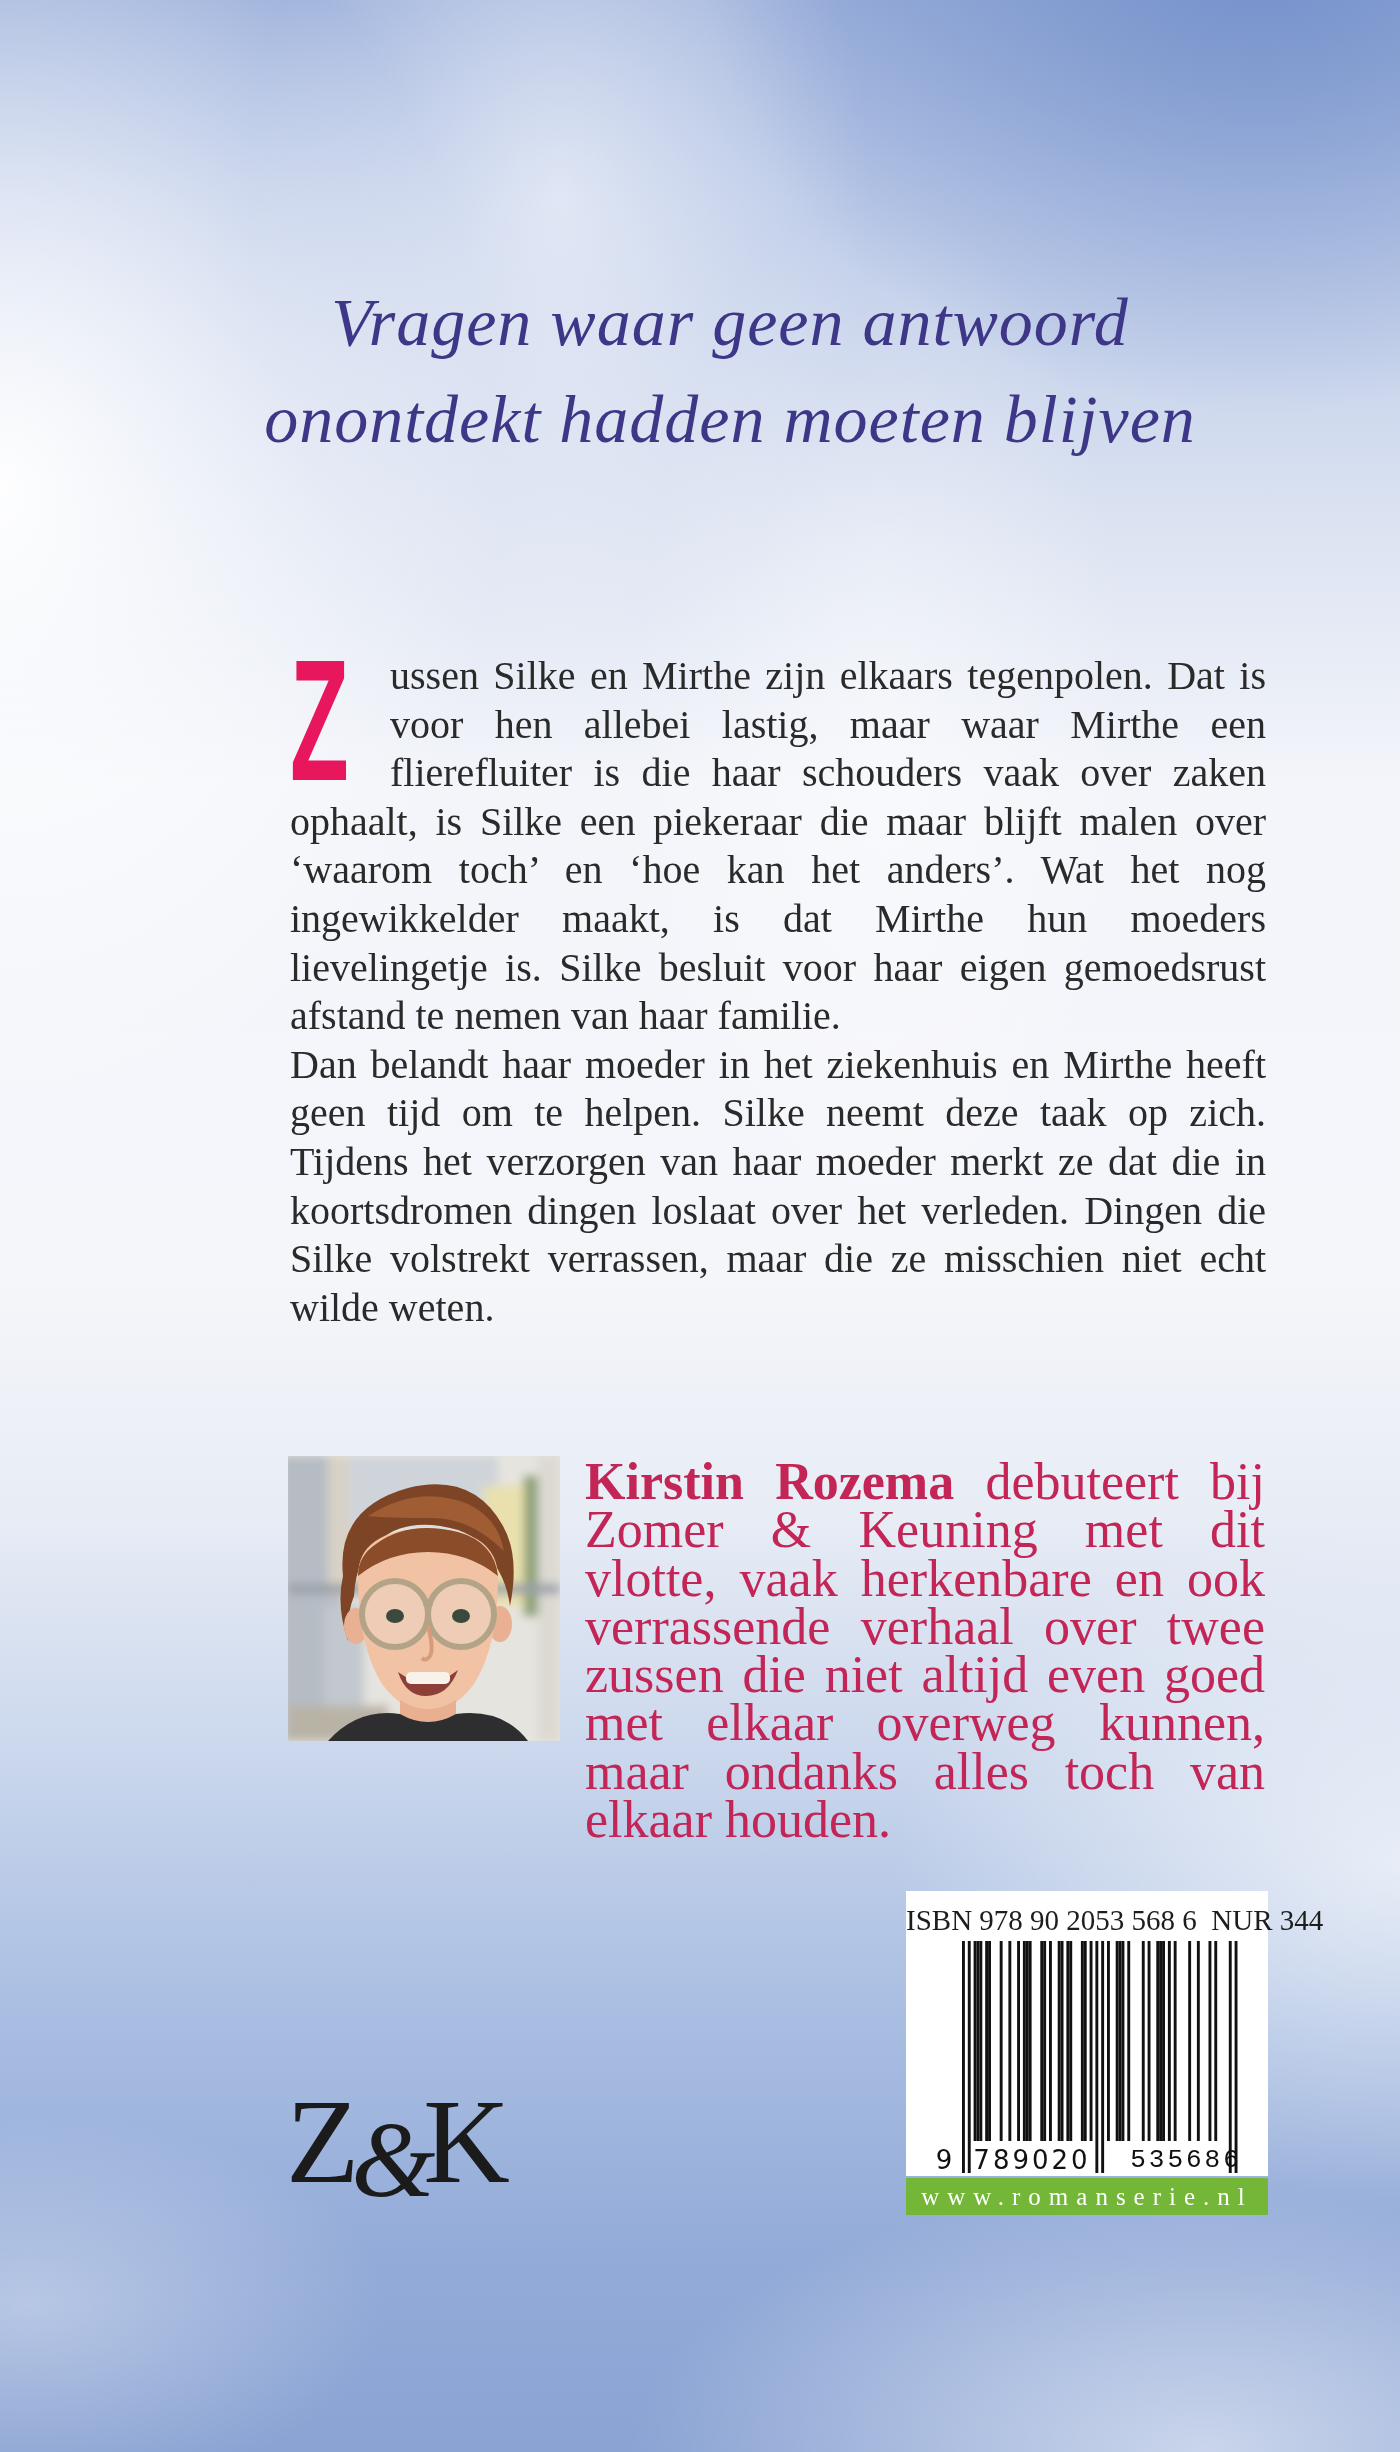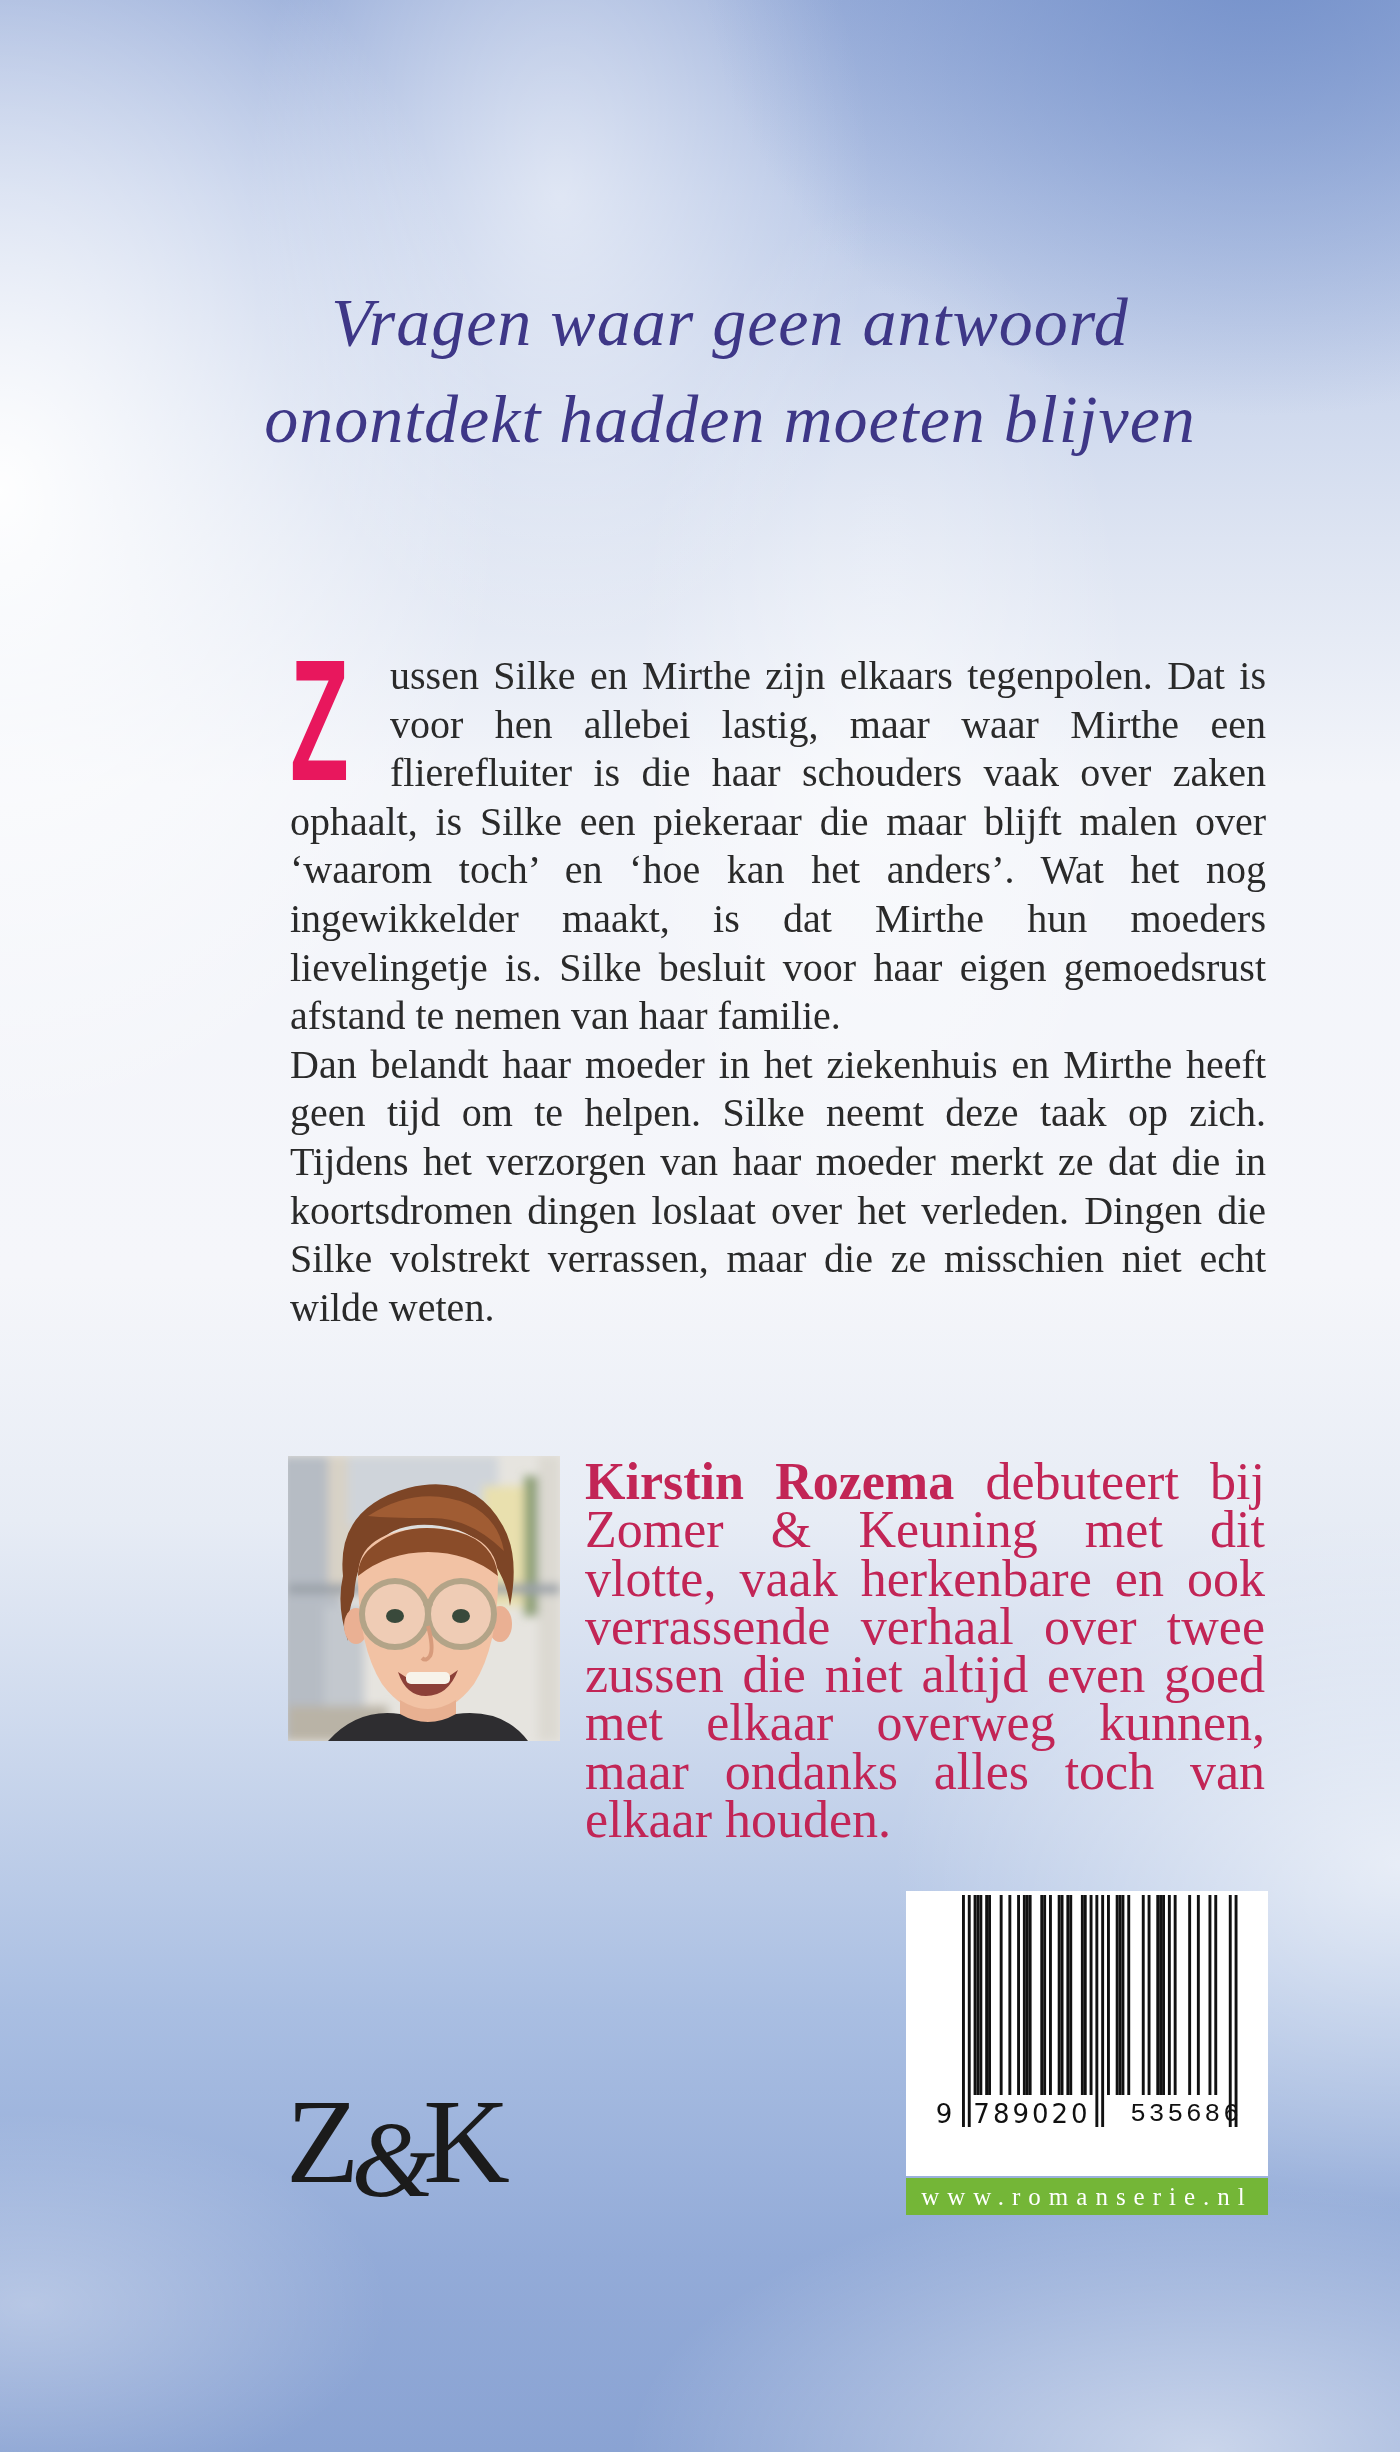--- a/index.html
+++ b/index.html
@@ -136,20 +136,21 @@
         <path d="M112 244 L112 268 Q140 282 168 268 L168 244 Q140 262 112 244 Z" fill="#e8b091"></path>
         <path d="M40 285 Q70 252 112 258 Q140 274 168 258 Q215 252 240 285 Z" fill="#2e2d30"></path>
       </svg>
     </div>
     <div class="author-bio" style="color:#c22556;">
       <span class="bold">Kirstin Rozema</span><span> debuteert bij Zomer &amp; Keuning met dit vlotte, vaak herkenbare en ook verrassende verhaal over twee zussen die niet altijd even goed met elkaar overweg kunnen, maar ondanks alles toch van elkaar houden.</span>
     </div>
   </div>
 
   <div class="isbn-box">
+    <div class="isbn-label">ISBN 978 90 2053 568 6  NUR 344</div>
     <div class="barcode">
       <svg width="276" height="232" viewBox="0 0 276 232" xmlns="http://www.w3.org/2000/svg">
           <rect x="0.00" y="0" width="2.90" height="232" fill="#111"></rect>
           <rect x="5.80" y="0" width="2.90" height="232" fill="#111"></rect>
           <rect x="11.60" y="0" width="2.90" height="200" fill="#111"></rect>
           <rect x="14.50" y="0" width="2.90" height="200" fill="#111"></rect>
           <rect x="17.40" y="0" width="2.90" height="200" fill="#111"></rect>
           <rect x="23.20" y="0" width="2.90" height="200" fill="#111"></rect>
           <rect x="26.10" y="0" width="2.90" height="200" fill="#111"></rect>
           <rect x="37.70" y="0" width="2.90" height="200" fill="#111"></rect>

